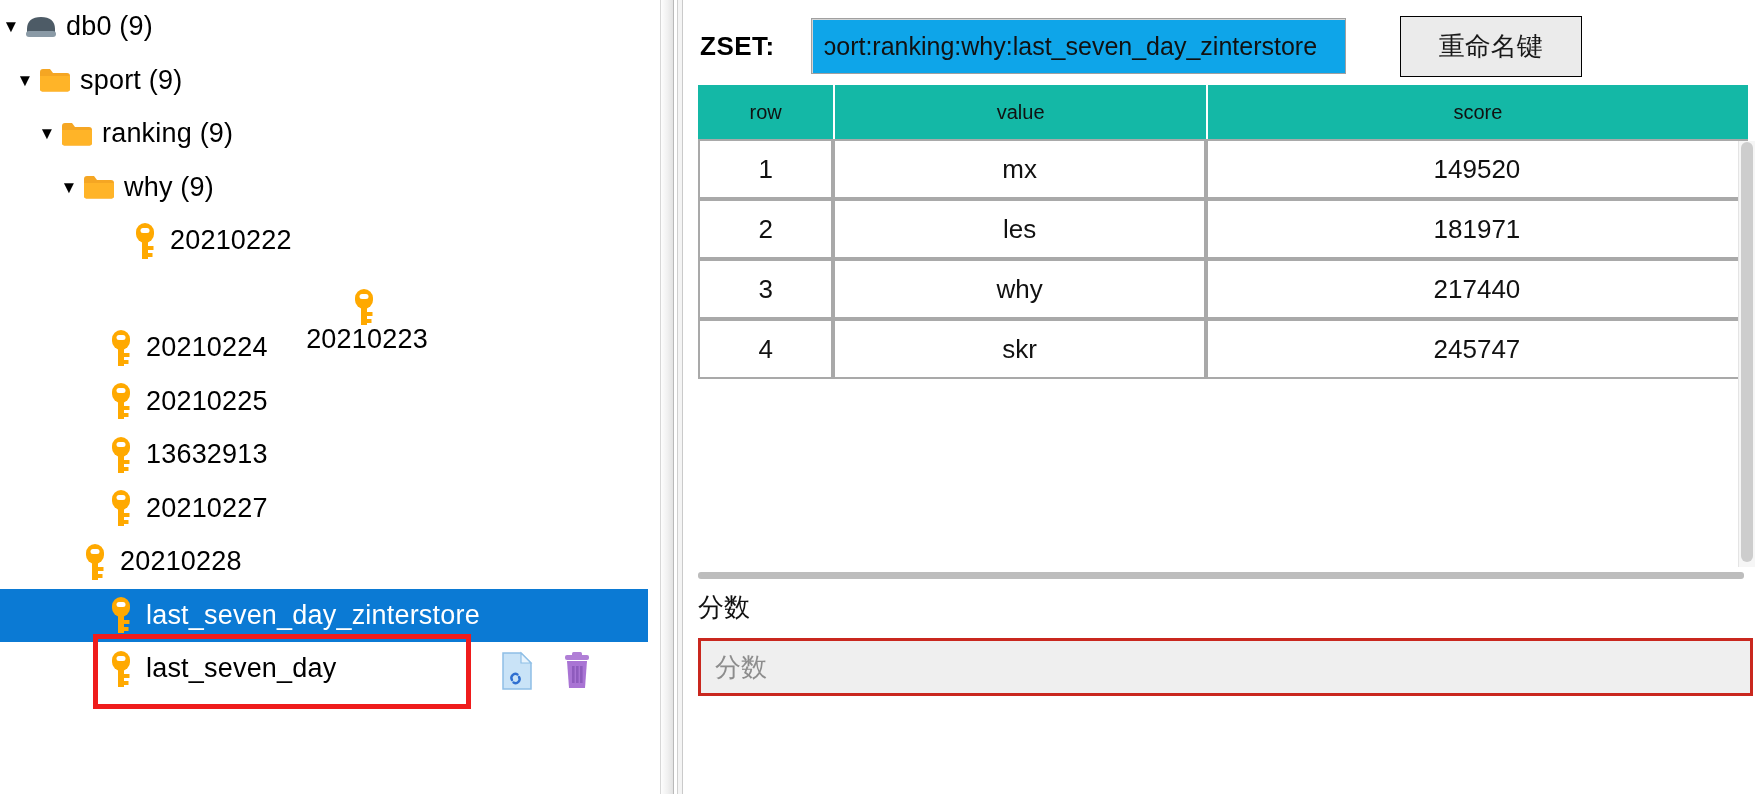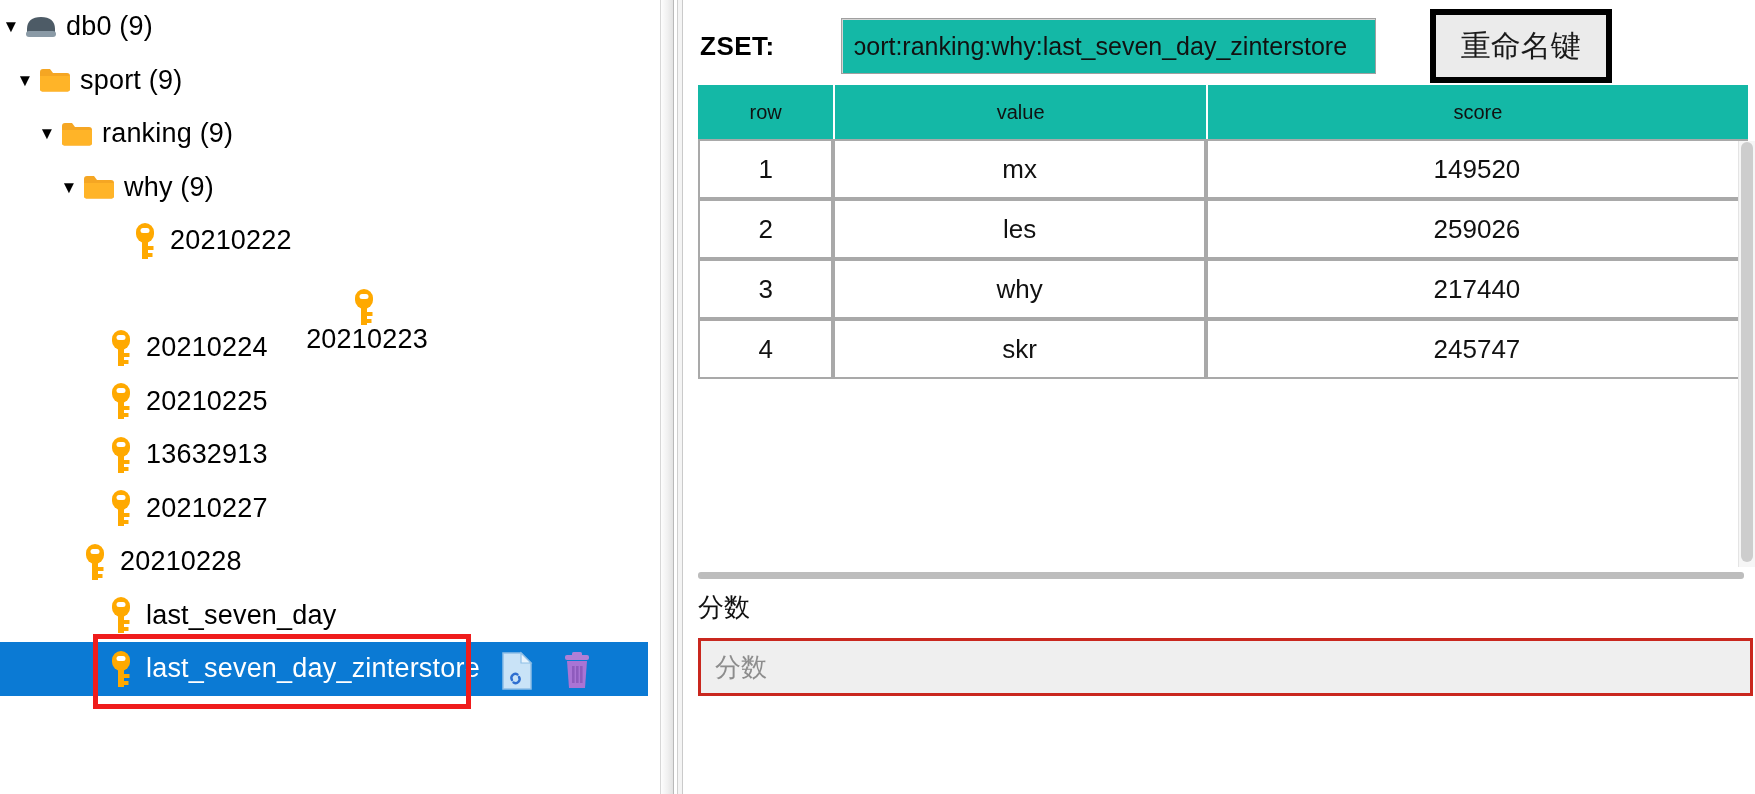--- a/index.html
+++ b/index.html
@@ -145,46 +145,45 @@
     gap: 36px;
   }
   #key-type-label {
     font-size: 26px;
     font-weight: bold;
     margin-left: 10px;
     letter-spacing: 0.5px;
     white-space: nowrap;
   }
   #key-name-input {
-    margin-left: 30px;
     width: 535px;
     height: 56px;
-    background: #14b8a6;
+    background: #0ea5e9;
     border: 1px solid #a0a0a0;
     box-shadow: inset 1px 1px 0 #d4d4d4;
     box-sizing: border-box;
     display: flex;
     align-items: center;
     padding: 0 12px;
     overflow: hidden;
     font-size: 25px;
     color: #111;
     white-space: nowrap;
   }
   #rename-key-button {
     margin-left: 18px;
     width: 182px;
-    height: 74px;
+    height: 61px;
     background: #ebebeb;
-    border: 6px solid #000000;
+    border: 1px solid #000000;
     box-sizing: border-box;
     display: flex;
     align-items: center;
     justify-content: center;
-    font-size: 30px;
+    font-size: 26px;
     font-family: "DejaVu Sans", "Liberation Sans", sans-serif;
     color: #1a1a1a;
     white-space: nowrap;
   }
 
   
   #zset-table {
     position: absolute;
     left: 8px; top: 85px;
     width: 1050px;
@@ -409,46 +408,46 @@
         <rect x="4" y="1" width="18" height="20" rx="9" fill="#ffa900"></rect>
         <rect x="8.5" y="6" width="9" height="5" rx="2.5" fill="#ffffff"></rect>
         <rect x="10" y="19" width="6" height="18" fill="#ffa900"></rect>
         <rect x="15.5" y="24" width="6" height="4" fill="#ffa900"></rect>
         <rect x="15.5" y="31" width="5" height="4" fill="#ffa900"></rect>
       </svg>
     </span>
     <span class="node-label big">20210228</span>
   </div>
 
+  <div class="tree-node selected" style="padding-left:80px;">
+    <span class="twisty"></span>
+    <span class="node-icon">
+      <svg width="26" height="38" viewBox="0 0 26 38">
+        <rect x="4" y="1" width="18" height="20" rx="9" fill="#ffa900"></rect>
+        <rect x="8.5" y="6" width="9" height="5" rx="2.5" fill="#ffffff"></rect>
+        <rect x="10" y="19" width="6" height="18" fill="#ffa900"></rect>
+        <rect x="15.5" y="24" width="6" height="4" fill="#ffa900"></rect>
+        <rect x="15.5" y="31" width="5" height="4" fill="#ffa900"></rect>
+      </svg>
+    </span>
+    <span class="node-label big">last_seven_day_zinterstore</span>
+  </div>
+
   <div class="tree-node" style="padding-left:80px;">
     <span class="twisty"></span>
     <span class="node-icon">
       <svg width="26" height="38" viewBox="0 0 26 38">
         <rect x="4" y="1" width="18" height="20" rx="9" fill="#ffa900"></rect>
         <rect x="8.5" y="6" width="9" height="5" rx="2.5" fill="#ffffff"></rect>
         <rect x="10" y="19" width="6" height="18" fill="#ffa900"></rect>
         <rect x="15.5" y="24" width="6" height="4" fill="#ffa900"></rect>
         <rect x="15.5" y="31" width="5" height="4" fill="#ffa900"></rect>
       </svg>
     </span>
     <span class="node-label big">last_seven_day</span>
-  </div>
-
-  <div class="tree-node selected" style="padding-left:80px;">
-    <span class="twisty"></span>
-    <span class="node-icon">
-      <svg width="26" height="38" viewBox="0 0 26 38">
-        <rect x="4" y="1" width="18" height="20" rx="9" fill="#ffa900"></rect>
-        <rect x="8.5" y="6" width="9" height="5" rx="2.5" fill="#ffffff"></rect>
-        <rect x="10" y="19" width="6" height="18" fill="#ffa900"></rect>
-        <rect x="15.5" y="24" width="6" height="4" fill="#ffa900"></rect>
-        <rect x="15.5" y="31" width="5" height="4" fill="#ffa900"></rect>
-      </svg>
-    </span>
-    <span class="node-label big">last_seven_day_zinterstore</span>
   </div>
 
   <div class="row-actions">
     <span class="act-icon">
       <svg width="34" height="40" viewBox="0 0 34 40">
         <path d="M3 2 L21 2 L31 12 L31 38 L3 38 Z" fill="#c9e3f7" stroke="#8fbfe6" stroke-width="1.5"></path>
         <path d="M21 2 L21 12 L31 12 Z" fill="#e9f4fd" stroke="#8fbfe6" stroke-width="1.2"></path>
         <g stroke="#2f6fd0" stroke-width="2.4" fill="none" stroke-linecap="round">
           <path d="M12 29 a4 4 0 0 1 5.5 -5.5"></path>
           <path d="M19 26 a4 4 0 0 1 -5.5 5.5"></path>
@@ -495,21 +494,21 @@
     </thead>
     <tbody>
       <tr>
         <td>1</td>
         <td>mx</td>
         <td>149520</td>
       </tr>
       <tr>
         <td>2</td>
         <td>les</td>
-        <td>259026</td>
+        <td>181971</td>
       </tr>
       <tr>
         <td>3</td>
         <td>why</td>
         <td>217440</td>
       </tr>
       <tr>
         <td>4</td>
         <td>skr</td>
         <td>245747</td>

